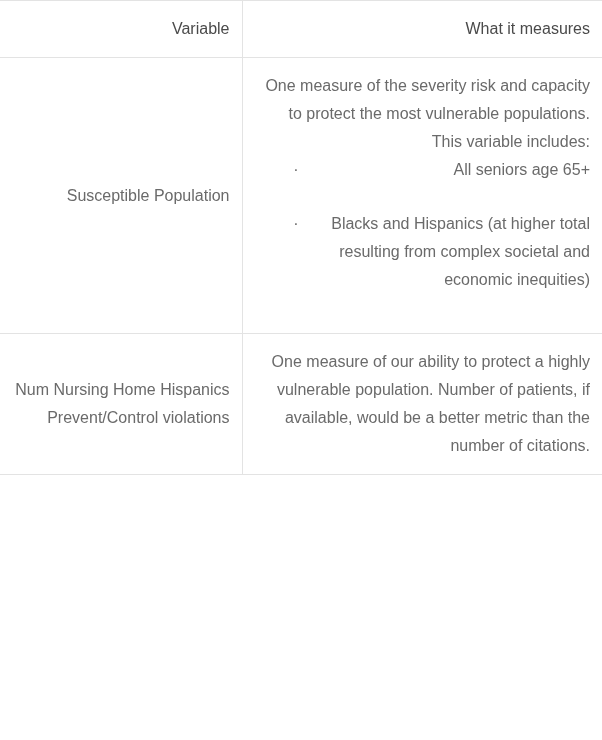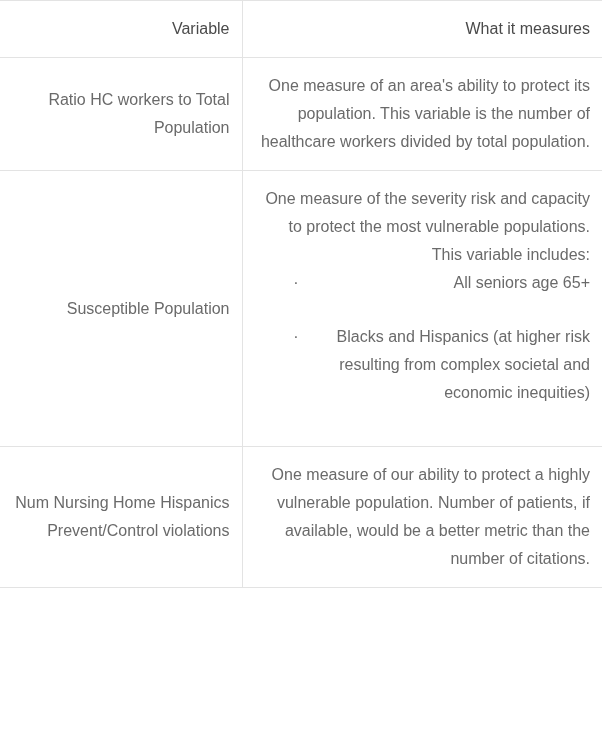--- a/index.html
+++ b/index.html
@@ -58,36 +58,32 @@
       <col class="col-what">
   </colgroup>
   <thead>
     <tr>
       <th>Variable</th>
       <th>What it measures</th>
     </tr>
   </thead>
   <tbody>
     <tr>
-      <td>Ratio HC workers to Total Population</td>
-      <td>One measure of an area's ability to protect its population. This variable is the number of healthcare workers divided by total population.</td>
-    </tr>
-    <tr>
       <td>Susceptible Population</td>
       <td>
         <div class="desc-block">
           <div class="desc-line">One measure of the severity risk and capacity to protect the most vulnerable populations. This variable includes:</div>
           <div class="bullet-row">
             <span class="bullet-dot">·</span>
             <span class="bullet-txt">All seniors age 65+</span>
           </div>
           <div class="spacer"></div>
           <div class="bullet-row">
             <span class="bullet-dot">·</span>
-            <span class="bullet-txt">Blacks and Hispanics (at higher risk resulting from complex societal and economic inequities)</span>
+            <span class="bullet-txt">Blacks and Hispanics (at higher total resulting from complex societal and economic inequities)</span>
           </div>
           <div class="spacer"></div>
         </div>
       </td>
     </tr>
     <tr>
       <td>Num Nursing Home Hispanics Prevent/Control violations</td>
       <td>One measure of our ability to protect a highly vulnerable population. Number of patients, if available, would be a better metric than the number of citations.</td>
     </tr>
   </tbody>

